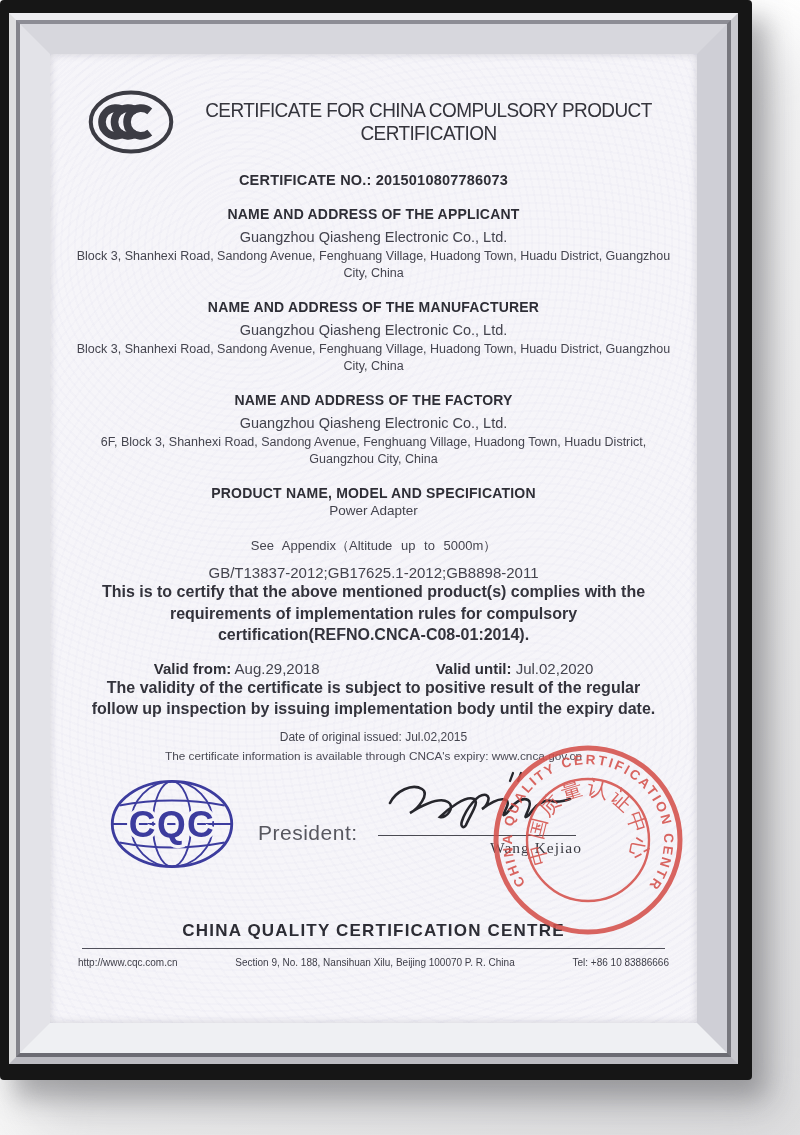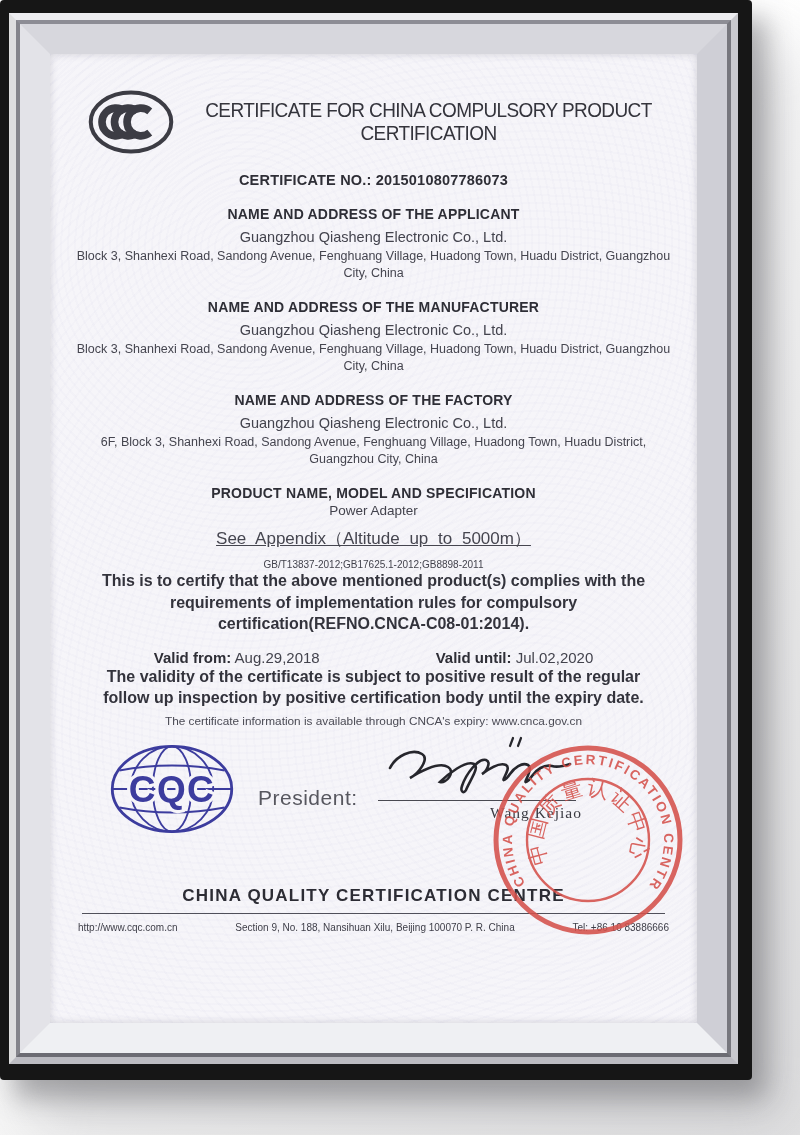--- a/index.html
+++ b/index.html
@@ -53,22 +53,22 @@
     color: #34343c; text-align: center;
     transform: scaleY(1.08);
   }
   .cert-no { margin-top: 16px; font-size: 14.5px; font-weight: 700; color: #2e2e36; letter-spacing: .2px; }
 
   
   .sec-heading { margin-top: 18px; font-size: 14px; font-weight: 700; color: #2e2e36; letter-spacing: .2px; }
   .sec-name { margin-top: 7px; font-size: 14.5px; color: #43434d; }
   .sec-address { margin-top: 3px; font-size: 12.5px; line-height: 1.32; color: #45454f; max-width: 610px; margin-left: auto; margin-right: auto; }
   .product-line { margin-top: 2px; font-size: 13.5px; color: #43434d; }
-  .appendix-line { margin-top: 9px; font-size: 17px; color: #45454f; word-spacing: 5px; text-decoration: underline; }
-  .standards-line { margin-top: 9px; font-size: 10px; color: #43434d; }
+  .appendix-line { margin-top: 19px; font-size: 13px; color: #45454f; word-spacing: 5px; }
+  .standards-line { margin-top: 9px; font-size: 15px; color: #43434d; }
 
   .statement { margin-top: 0; font-size: 16px; font-weight: 700; line-height: 1.35; color: #33333c; max-width: 570px; margin-left: auto; margin-right: auto; }
   .valid-row { margin-top: 14px; display: flex; justify-content: center; gap: 116px; font-size: 15px; color: #43434d; }
   .valid-label { font-weight: 700; color: #2e2e36; }
   .small-note { margin-top: 10px; font-size: 12px; color: #45454f; }
   .smaller-note { margin-top: 5px; font-size: 11.8px; color: #4a4a54; }
 
   
   .bottom-area { position: relative; height: 152px; margin-top: 4px; }
   .cqc-logo { position: absolute; left: 32px; top: 8px; }
@@ -132,22 +132,23 @@
               <div>
                 <span class="valid-label">Valid from:</span>
                 <span>Aug.29,2018</span>
               </div>
               <div>
                 <span class="valid-label">Valid until:</span>
                 <span>Jul.02,2020</span>
               </div>
             </div>
 
-            <div class="statement">The validity of the certificate is subject to positive result of the regular follow up inspection by positive certification body until the expiry date.</div>
+            <div class="statement">The validity of the certificate is subject to positive result of the regular follow up inspection by issuing implementation body until the expiry date.</div>
 
+            <div class="small-note">Date of original issued: Jul.02,2015</div>
             <div class="smaller-note">The certificate information is available through CNCA's expiry: www.cnca.gov.cn</div>
 
             <div class="bottom-area">
               <svg class="cqc-logo" width="128" height="98" viewBox="0 0 180 132">
                 <ellipse cx="90" cy="66" rx="84" ry="60" fill="none" stroke="#3c3c9e" stroke-width="4"></ellipse>
                 <ellipse cx="90" cy="66" rx="58" ry="60" fill="none" stroke="#3c3c9e" stroke-width="2.6"></ellipse>
                 <ellipse cx="90" cy="66" rx="27" ry="60" fill="none" stroke="#3c3c9e" stroke-width="2.6"></ellipse>
                 <path d="M 16,40 Q 90,26 164,40" fill="none" stroke="#3c3c9e" stroke-width="2.6"></path>
                 <path d="M 16,92 Q 90,106 164,92" fill="none" stroke="#3c3c9e" stroke-width="2.6"></path>
                 <line x1="6" y1="66" x2="174" y2="66" stroke="#3c3c9e" stroke-width="2.6"></line>

